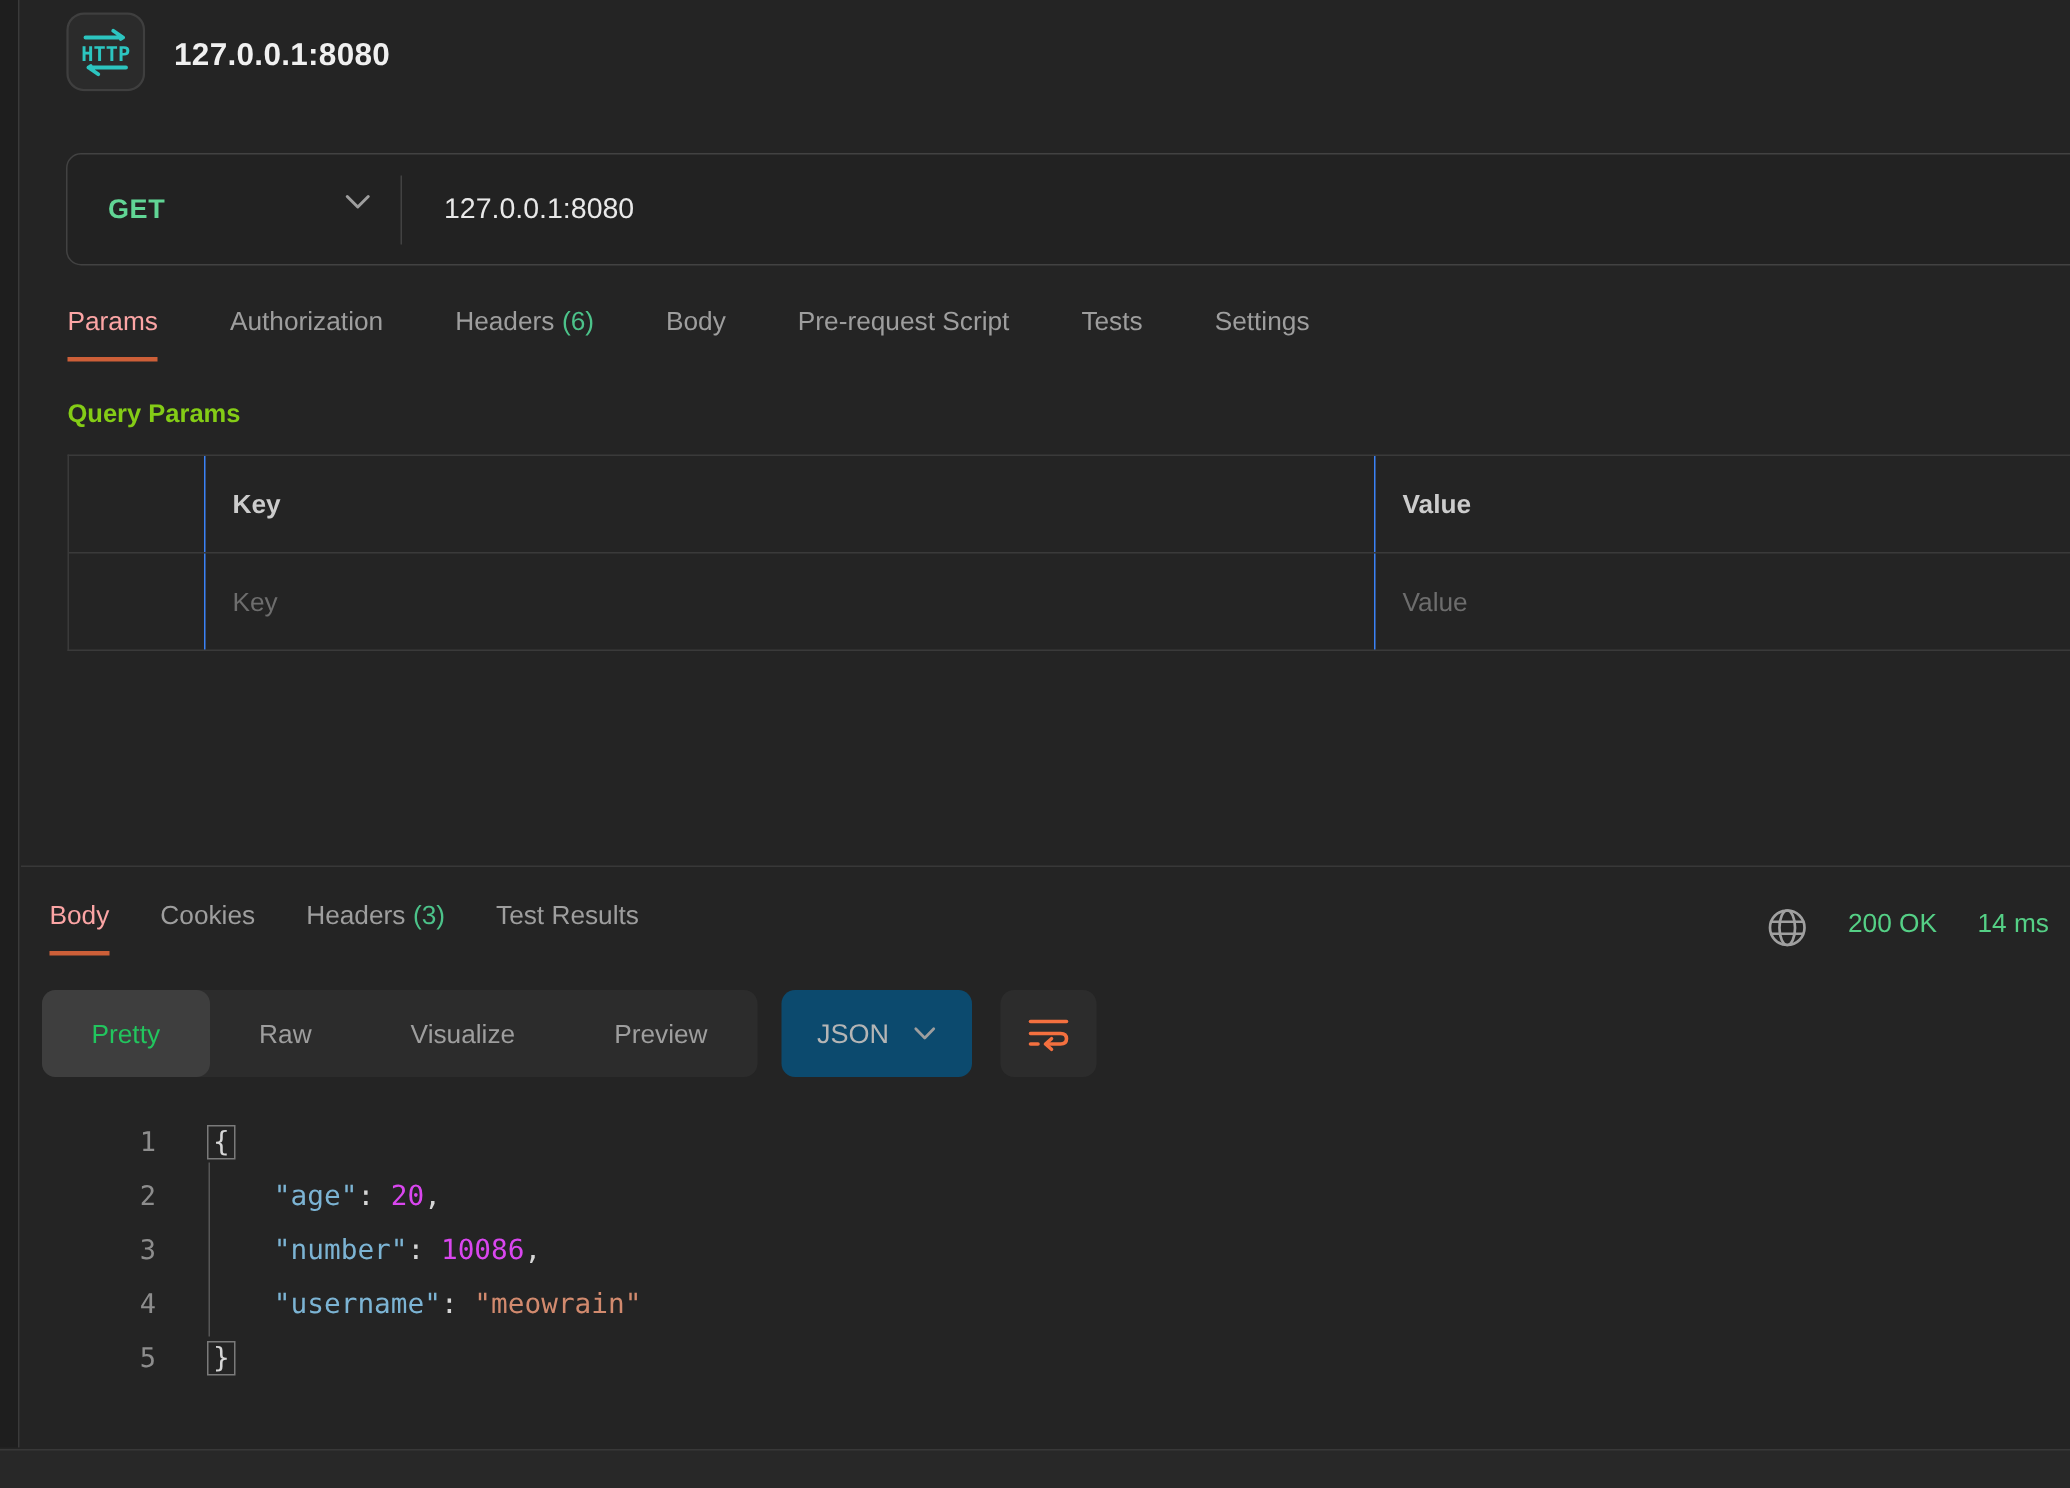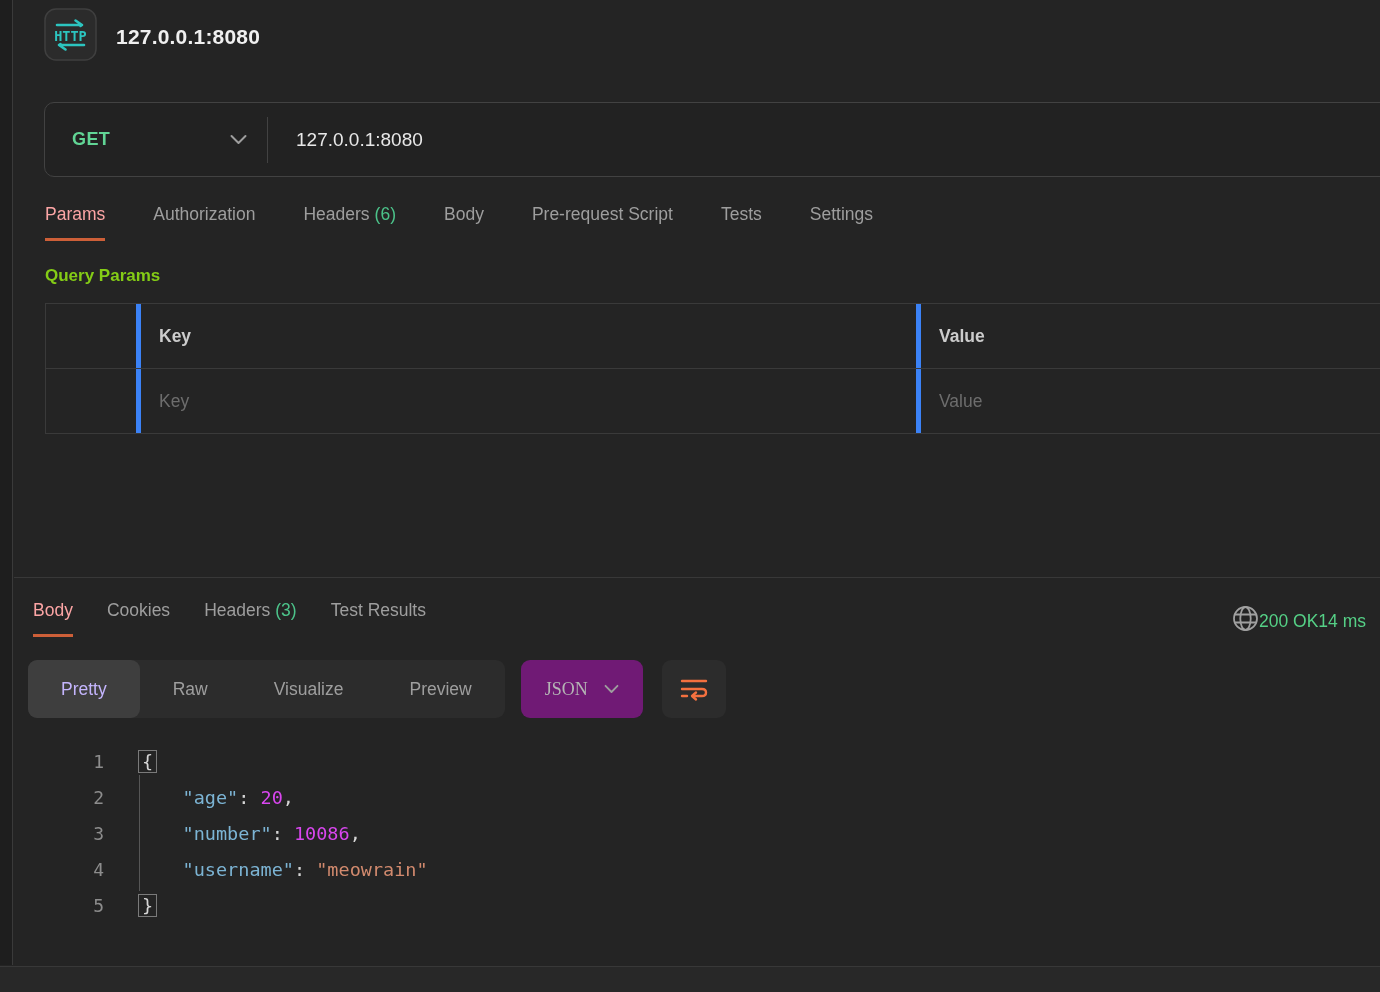--- a/index.html
+++ b/index.html
@@ -19,60 +19,60 @@
   .request { height:578px; border-bottom:1px solid #383838; overflow:hidden; }
   .req-header { display:flex; align-items:center; gap:19px; padding:8px 0 0 30px; }
   .http-icon-box { width:53px; height:58px; flex:0 0 auto; }
   .req-title { font-size:21px; font-weight:700; color:#f0f0f0; letter-spacing:0.2px; }
 
   .url-bar {
     margin:36px -20px 0 30px; height:75px;
     border:1px solid #424242; border-radius:10px; background:#222222;
     display:flex; align-items:center;
   }
-  .method { width:222px; flex:0 0 auto; display:flex; align-items:center;
+  .method { width:222px; flex:0 0 auto; display:flex; 
     justify-content:space-between; padding:0 20px 0 27px; cursor:pointer; }
   .method-label { color:#61d595; font-weight:700; font-size:18px; letter-spacing:0.4px; }
   .vdiv { width:1px; height:46px; background:#424242; }
   .url-text { padding-left:28px; font-size:19px; color:#e8e8e8; }
 
   .req-tabs { display:flex; margin:27px 0 0 31px; }
   .tab { font-size:17.5px; color:#9e9e9e; margin-right:48px; padding-bottom:13px;
     border-bottom:3px solid transparent; cursor:pointer; white-space:nowrap; }
   .tab.active { color:#fca5a5; border-bottom-color:#cd5f38; }
   .tab .count { color:#4cc38a; margin-left:5px; }
 
   .qp-heading { margin:25px 0 0 31px; font-size:17px; font-weight:700; color:#84cc16; }
   .qp-table { margin:17px -20px 0 31px; border:1px solid #3a3a3a; border-right:none; }
   .qp-row { display:flex; }
   .qp-row + .qp-row { border-top:1px solid #3a3a3a; }
   .qp-cell { height:64px; display:flex; align-items:center; padding-left:18px;
-    border-left:5px solid #3b82f6; }
+    border-left:1px solid #3b82f6; }
   .qp-cell:first-child { border-left:none; }
   .qp-c0 { width:90px; flex:0 0 auto; }
   .qp-c1 { width:780px; flex:0 0 auto; }
   .qp-c2 { flex:1 1 auto; }
   .qp-head-text { font-size:17.5px; font-weight:700; color:#cccccc; }
   .qp-placeholder { font-size:17.5px; color:#6d6d6d; }
 
   
   .response { height:386px; overflow:hidden; }
   .resp-tabs { display:flex; align-items:center; padding:22px 8px 0 19px; }
   .resp-tabs .tab { margin-right:34px; }
-  .resp-meta { margin-left:auto; display:flex; align-items:flex-end; padding-right:6px; }
+  .resp-meta { margin-left:auto; display:flex; align-items:flex-start; gap:27px; padding-right:6px; }
   .status-text, .time-text { font-size:17.5px; color:#55d086; white-space:nowrap; }
 
   .view-bar { display:flex; align-items:center; margin:23px 0 0 14px; }
   .segmented { display:flex; background:#2c2c2c; border-radius:9px; }
   .seg-btn { height:58px; display:flex; align-items:center; padding:0 33px;
     font-size:17.5px; color:#9e9e9e; border-radius:9px; cursor:pointer; white-space:nowrap; }
-  .seg-btn.active { background:#3e3e3e; color:#c4b5fd; }
-  .json-select { display:flex; align-items:center; gap:16px; background:#701a75;
+  .seg-btn.active { background:#3e3e3e; color:#22c55e; }
+  .json-select { display:flex; align-items:center; gap:16px; background:#0c4a6e;
     border-radius:9px; height:58px; padding:0 24px; margin-left:16px;
-    color:#b5b5b5; font-size:18px; cursor:pointer;font-family:Liberation Serif, serif; }
+    color:#b5b5b5; font-size:18px; cursor:pointer; }
   .wrap-btn { width:64px; height:58px; background:#2c2c2c; border-radius:9px;
     margin-left:19px; display:flex; align-items:center; justify-content:center; cursor:pointer; }
 
   .code-block { position:relative; margin:26px 0 0 46px;
     font-family:"DejaVu Sans Mono", monospace; font-size:18.5px; line-height:36px; }
   .code-line { white-space:pre; color:#d6d6d6; }
   .ln { display:inline-block; width:44px; text-align:right; margin-right:34px;
     color:#8d8d8d; font-size:18px; }
   .tok-key { color:#7cb4d4; }
   .tok-num { color:#d946ef; }

